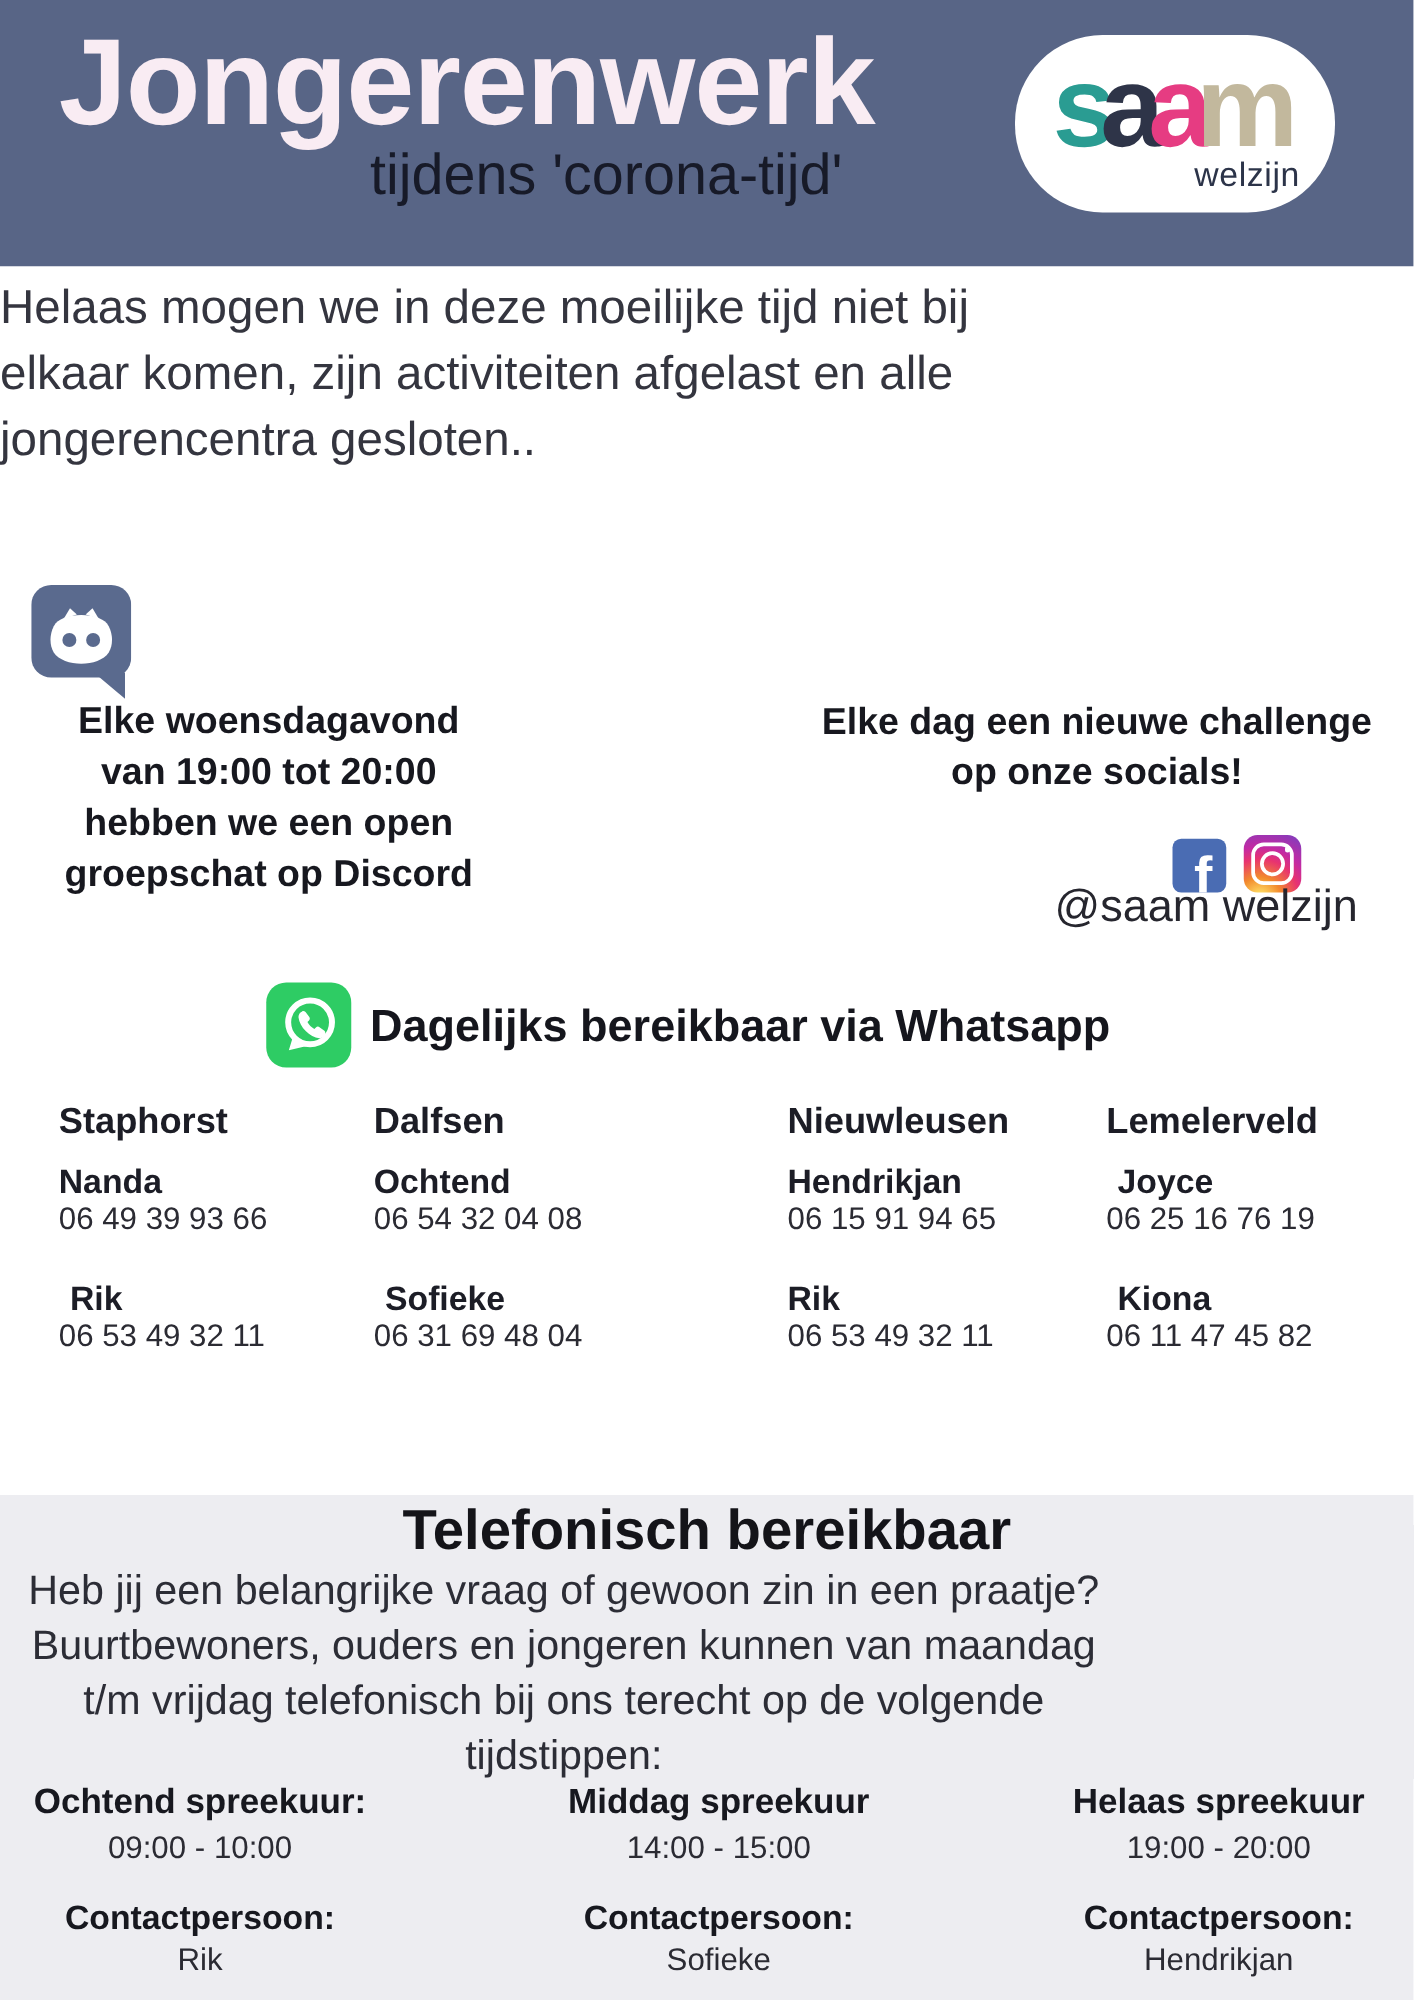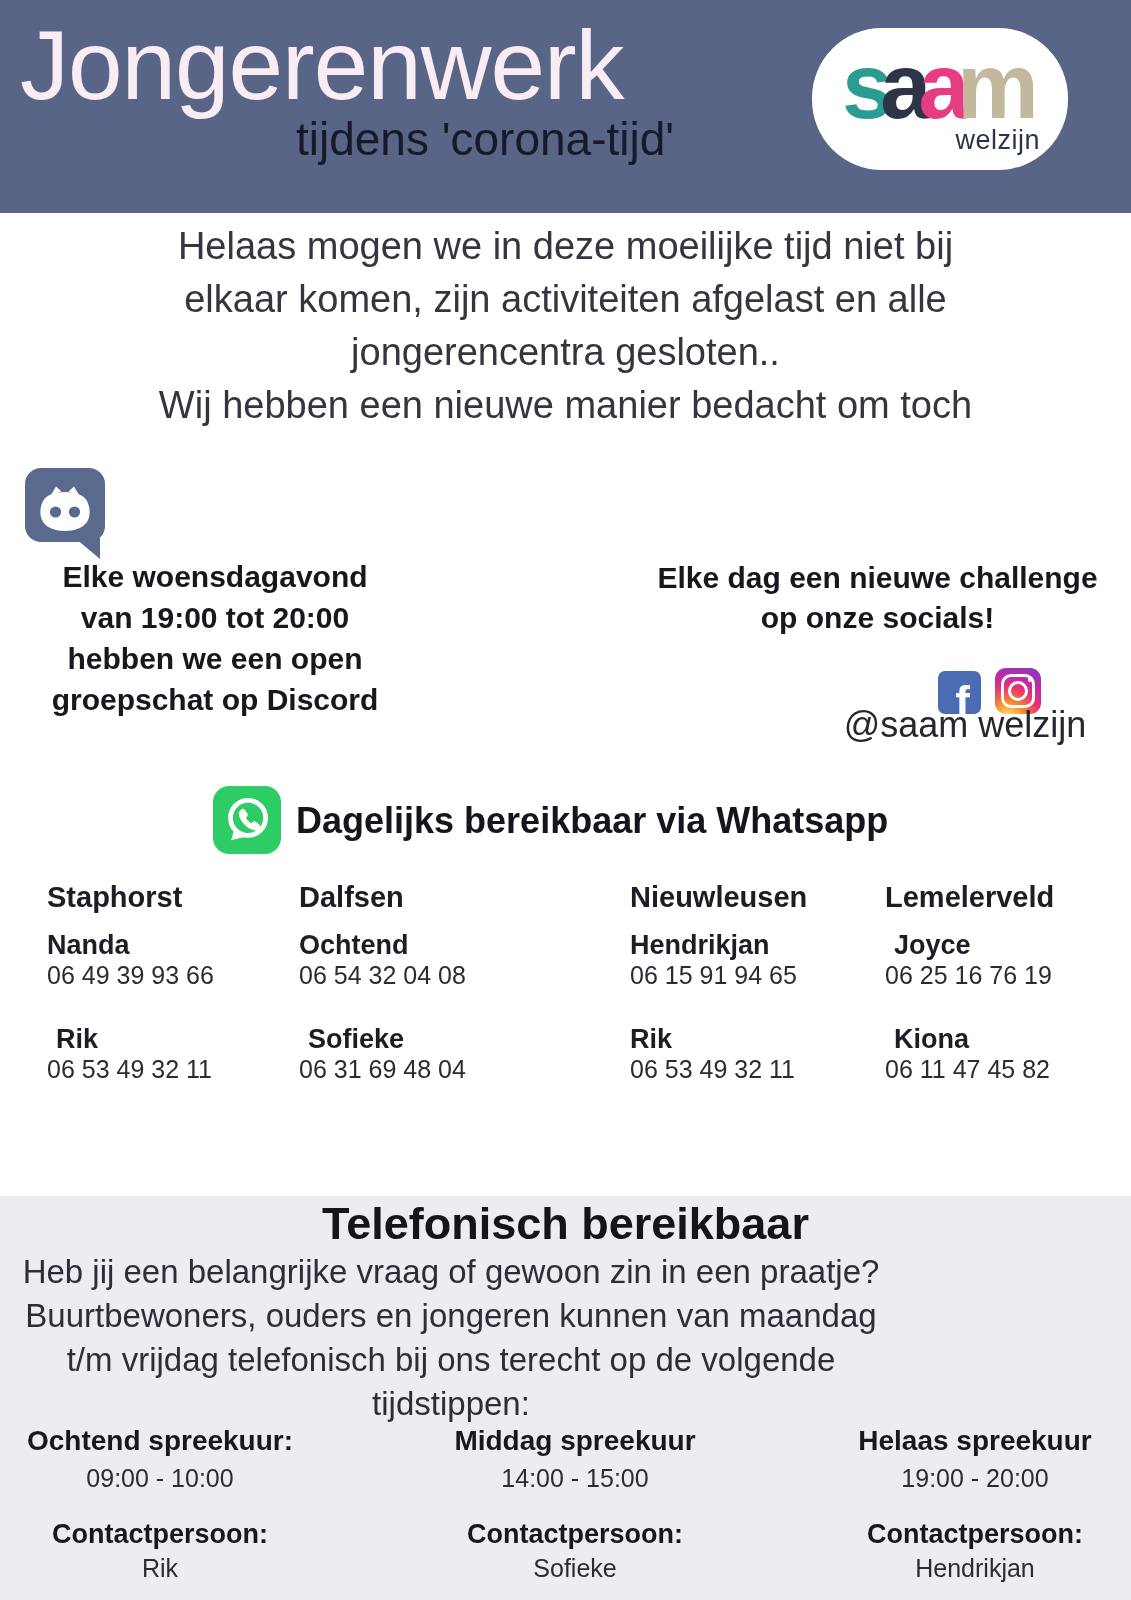--- a/index.html
+++ b/index.html
@@ -1,30 +1,30 @@
 <!DOCTYPE html>
 <html style="--header_bg: #586586; --title_pink: #f9ecf3; --ink_dark: #1b1c26; --body_ink: #34353f; --discord_blue: #5a6a8e; --whatsapp_green: #2ecc64; --facebook_blue: #4a6cb3; --footer_bg: #ededf1; --saam_teal: #2a9c92; --saam_dark: #2e3448; --saam_pink: #e63c82; --saam_khaki: #c2b89d; --saam_navy: #2c3449;"><head>
 <meta charset="utf-8">
 <style>
   html,body{margin:0;padding:0;background:#fff;}
   .page{position:relative;width:1131px;height:1600px;overflow:hidden;background:#ffffff;
         font-family:"Liberation Sans",sans-serif;color:var(--ink_dark);}
   
   .header{position:absolute;left:0;top:0;width:1131px;height:213px;background:var(--header_bg);}
-  .title{position:absolute;left:20px;top:14px;font-size:98px;font-weight:400;letter-spacing:-1px;
+  .title{position:absolute;left:47px;top:14px;font-size:98px;font-weight:700;letter-spacing:-1px;
          color:var(--title_pink);line-height:1.05;white-space:nowrap;}
   .subtitle{position:absolute;left:130px;top:112px;width:710px;text-align:center;
             font-size:46px;font-weight:400;color:#171a28;white-space:nowrap;}
   .logo{position:absolute;left:812px;top:28px;width:256px;height:142px;background:#fff;border-radius:70px;}
   .saam{position:absolute;left:30px;top:12px;font-size:92px;font-weight:800;line-height:1;letter-spacing:-0.14em;white-space:nowrap;}
   .saam .l0{color:var(--saam_teal);} .saam .l1{color:var(--saam_dark);}
   .saam .l2{color:var(--saam_pink);} .saam .l3{color:var(--saam_khaki);}
   .welzijn{position:absolute;right:28px;bottom:14px;font-size:27px;font-weight:400;color:var(--saam_navy);letter-spacing:.5px;}
   
-  .intro{position:absolute;left:0;top:220px;width:1131px;text-align:center;
+  .intro{position:absolute;left:0;top:220px;width:1131px;
          font-size:38px;line-height:53px;color:var(--body_ink);}
   .intro b{color:#17171f;}
   
   .discord-icon{position:absolute;left:25px;top:468px;width:80px;height:92px;}
   .discord-text{position:absolute;left:10px;top:556px;width:410px;text-align:center;
                 font-size:30px;font-weight:700;line-height:41px;color:#17181f;}
   .social-head{position:absolute;left:635px;top:558px;width:485px;text-align:center;
                font-size:30px;font-weight:700;line-height:40px;color:#17181f;}
   .fb{position:absolute;left:938px;top:671px;width:43px;height:43px;border-radius:7px;
       background:var(--facebook_blue);overflow:hidden;}
@@ -76,21 +76,20 @@
     <div class="logo">
       <div class="saam"><span class="l0">s</span><span class="l1">a</span><span class="l2">a</span><span class="l3">m</span></div>
       <div class="welzijn">welzijn</div>
     </div>
   </div>
 
   <div class="intro">
     <div>Helaas mogen we in deze moeilijke tijd niet bij</div>
     <div>elkaar komen, zijn activiteiten afgelast en alle</div>
     <div>jongerencentra gesloten..</div>
-    <div>Wij hebben een nieuwe manier bedacht om toch</div>
   </div>
 
   <div class="discord-icon">
     <svg width="80" height="92" viewBox="0 0 80 92" aria-hidden="true">
       <rect x="0" y="0" width="80" height="74" rx="16" fill="var(--discord_blue)"></rect>
       <polygon points="50,70 75,70 75,91" fill="var(--discord_blue)"></polygon>
       <path fill="#fff" d="M26 27 L31 18.5 L36.5 23.5 Z"></path>
       <path fill="#fff" d="M54 27 L49 18.5 L43.5 23.5 Z"></path>
       <path fill="#fff" d="M40 24 C30 24 21 27 18 33 C14.5 40 14.5 48 18 54 C22 60 31 63 40 63 C49 63 58 60 62 54 C65.5 48 65.5 40 62 33 C59 27 50 24 40 24 Z"></path>
       <circle cx="30.5" cy="44" r="5.6" fill="var(--discord_blue)"></circle>

